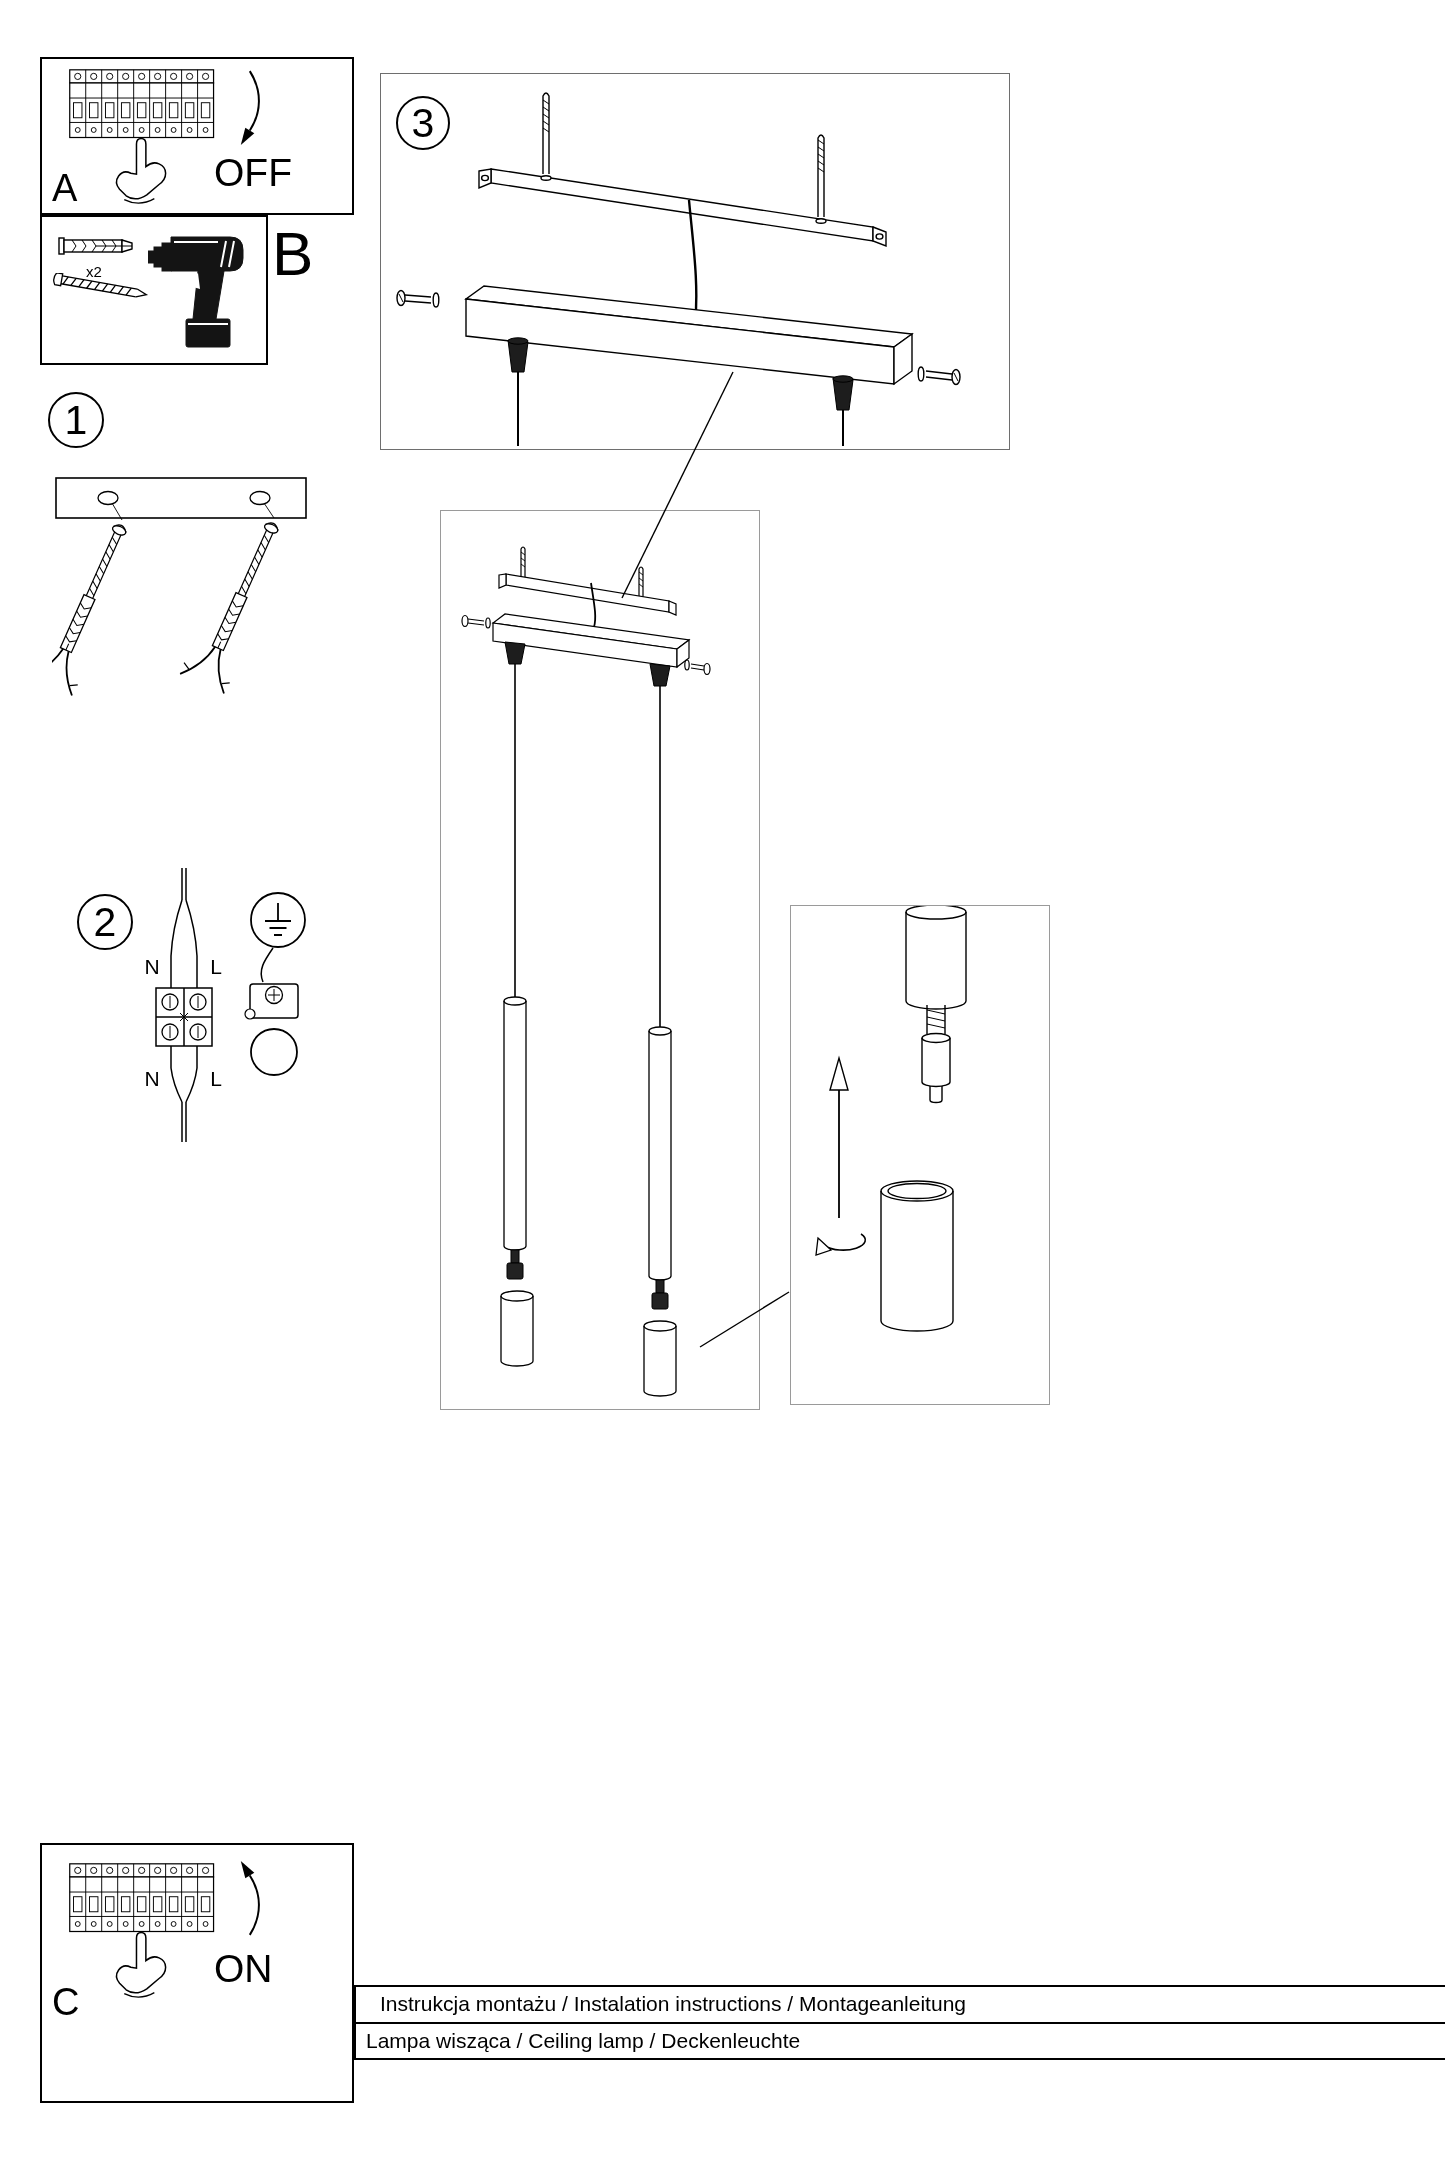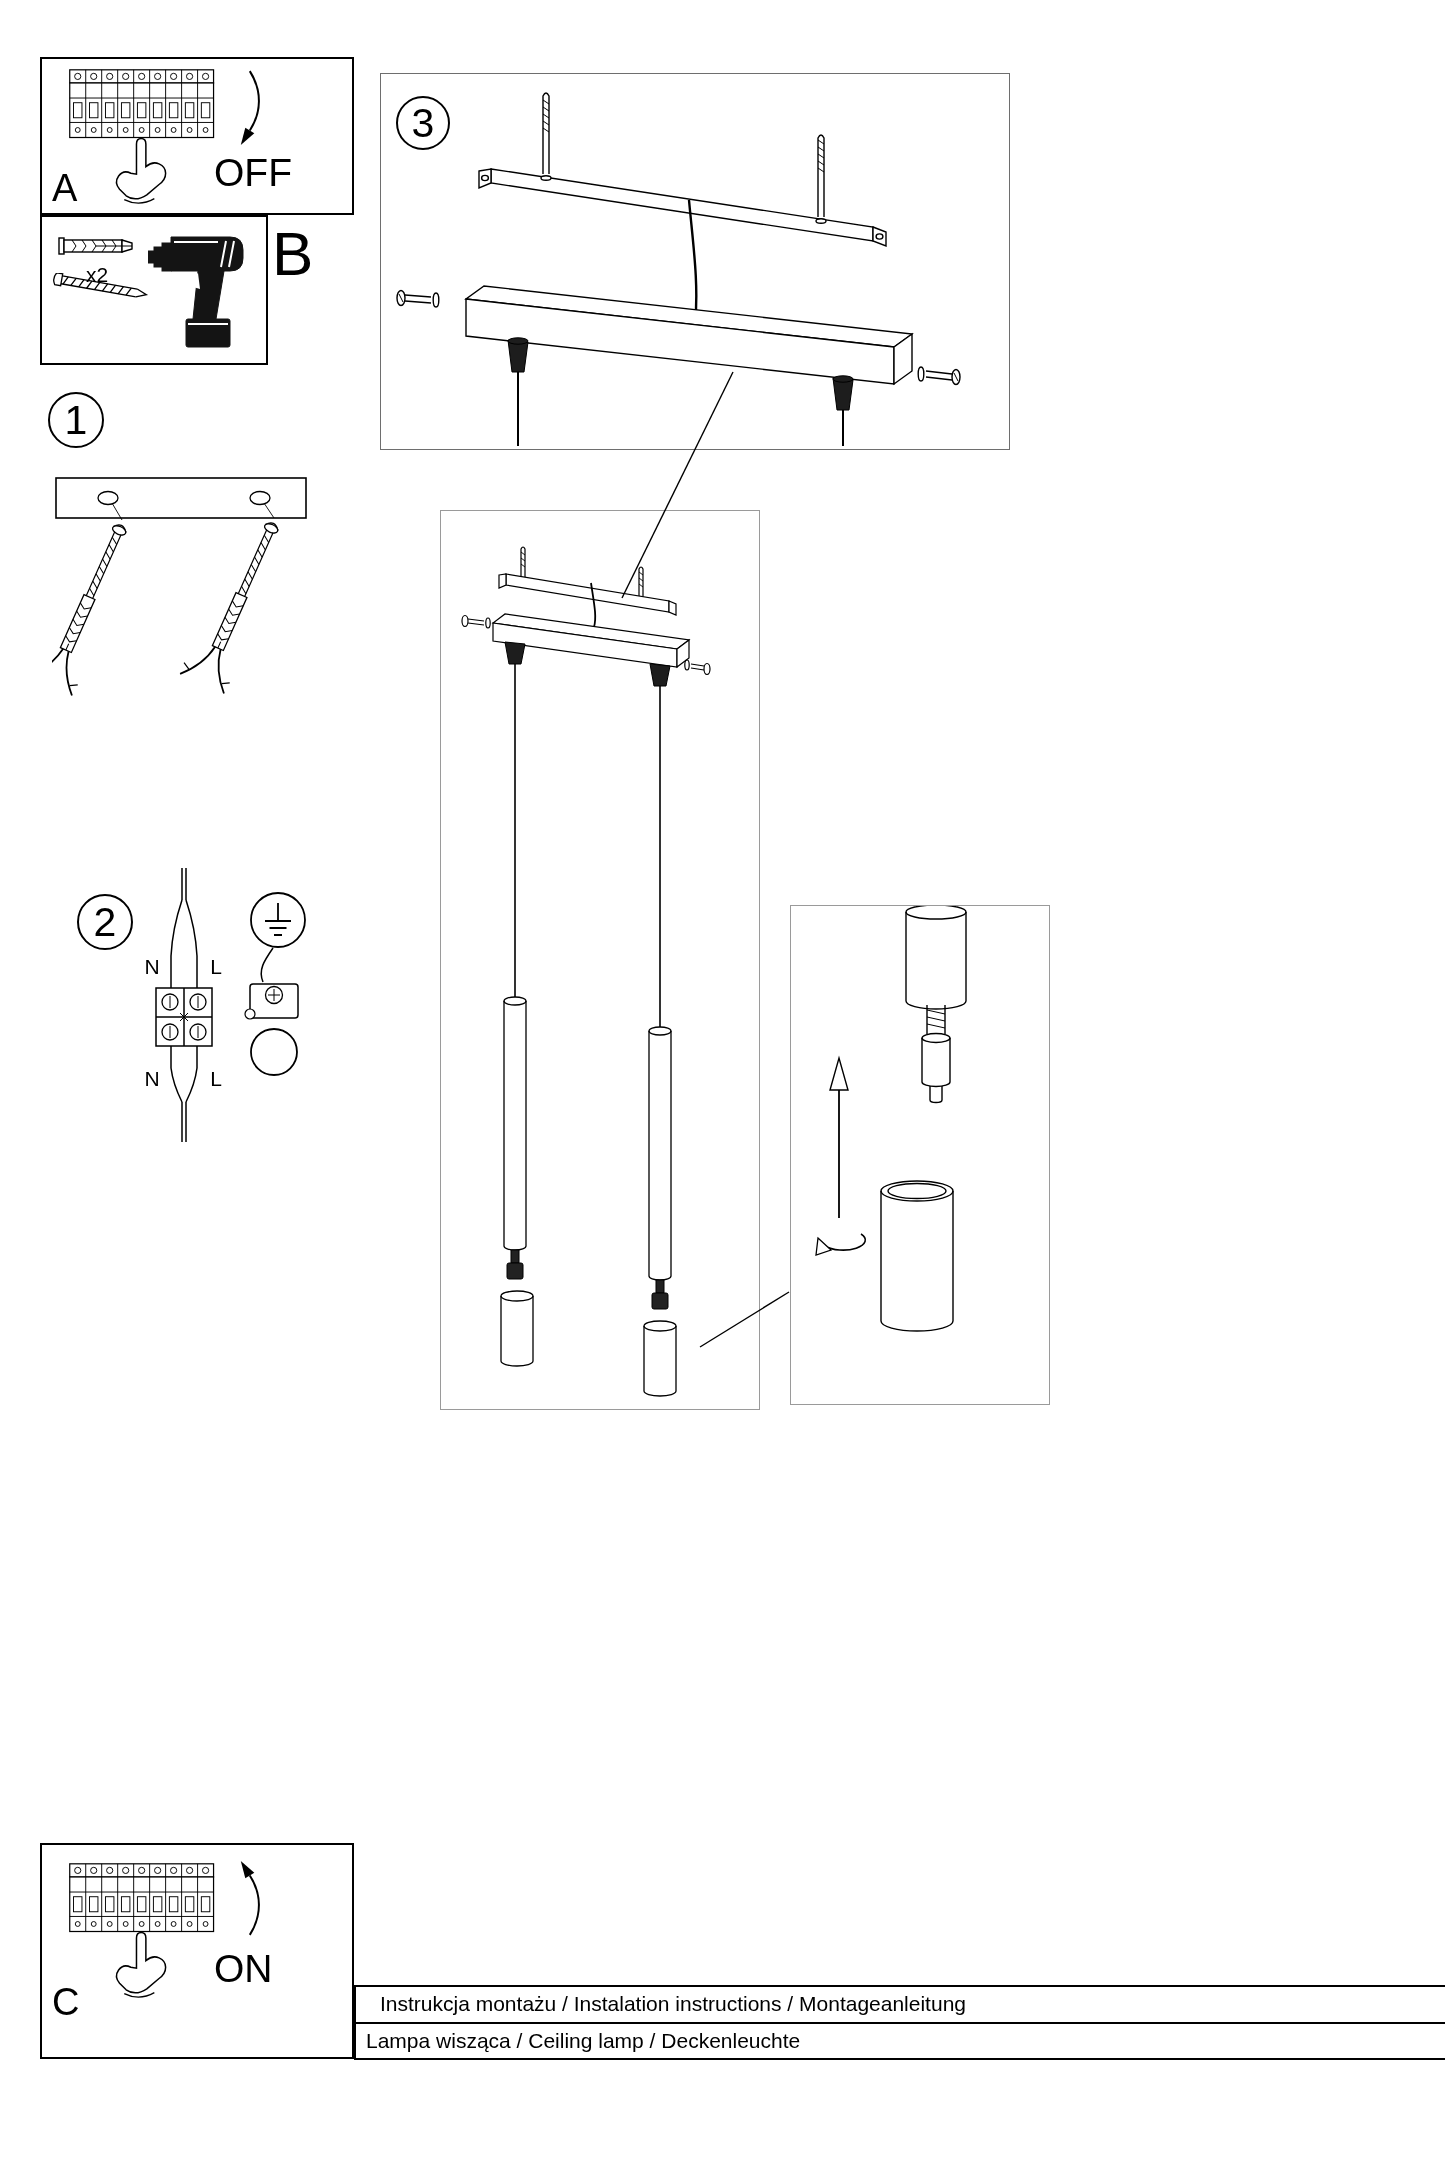--- a/index.html
+++ b/index.html
@@ -12,21 +12,21 @@
   .frame { position:absolute; border:2px solid #000; background:#fff; }
   .frame-thin { position:absolute; border:1px solid #9a9a9a; background:#fff; }
   .frame-step3 { position:absolute; border:1px solid #6e6e6e; background:#fff; }
   .step-circle {
     position:absolute; width:56px; height:56px; border:2.5px solid #000; border-radius:50%;
     display:flex; align-items:center; justify-content:center; font-size:41px; background:#fff;
   }
   .big-letter { position:absolute; font-size:38px; }
   .letter-b { position:absolute; font-size:62px; }
   .state-label { position:absolute; font-size:39px; }
-  .small-label { position:absolute; font-size:21px; }
+  .small-label { position:absolute; font-size:15px; }
   .footer-hline { position:absolute; background:#000; height:1.5px; }
   .footer-vline { position:absolute; background:#000; width:1.5px; }
   .footer-text { position:absolute; font-size:21px; white-space:nowrap; }
   svg { display:block; }
 </style>
 </head>
 <body>
 
 <div id="page">
 
@@ -312,21 +312,21 @@
       </g>
       <g fill="none" stroke="#000" stroke-width="1.4">
         <ellipse cx="126" cy="285" rx="36" ry="10" fill="#fff"></ellipse>
         <ellipse cx="126" cy="285" rx="29" ry="7.5"></ellipse>
         <path d="M90 285 L90 415 M162 285 L162 415"></path>
         <path d="M90 415 A 36 10 0 0 0 162 415"></path>
       </g>
     </svg>
   </div>
 
-  <div class="frame" style="left:40px;top:1843px;width:314px;height:216px">
+  <div class="frame" style="left:40px;top:1843px;width:314px;height:260px">
     <svg class="abs" style="left:22px;top:16px" width="160" height="141" viewBox="0 0 170 150">
       <use href="#sym-breaker"></use>
     </svg>
     <svg class="abs" style="left:188px;top:10px" width="36" height="86" viewBox="0 0 40 90">
       <path d="M22 86 C36 64 35 40 22 20" fill="none" stroke="#000" stroke-width="2.2"></path>
       <polygon points="27,17 17,23 12,4" fill="#000"></polygon>
     </svg>
     <div class="state-label" style="left:172px;top:102px">ON</div>
     <div class="big-letter" style="left:10px;top:136px">C</div>
   </div>

